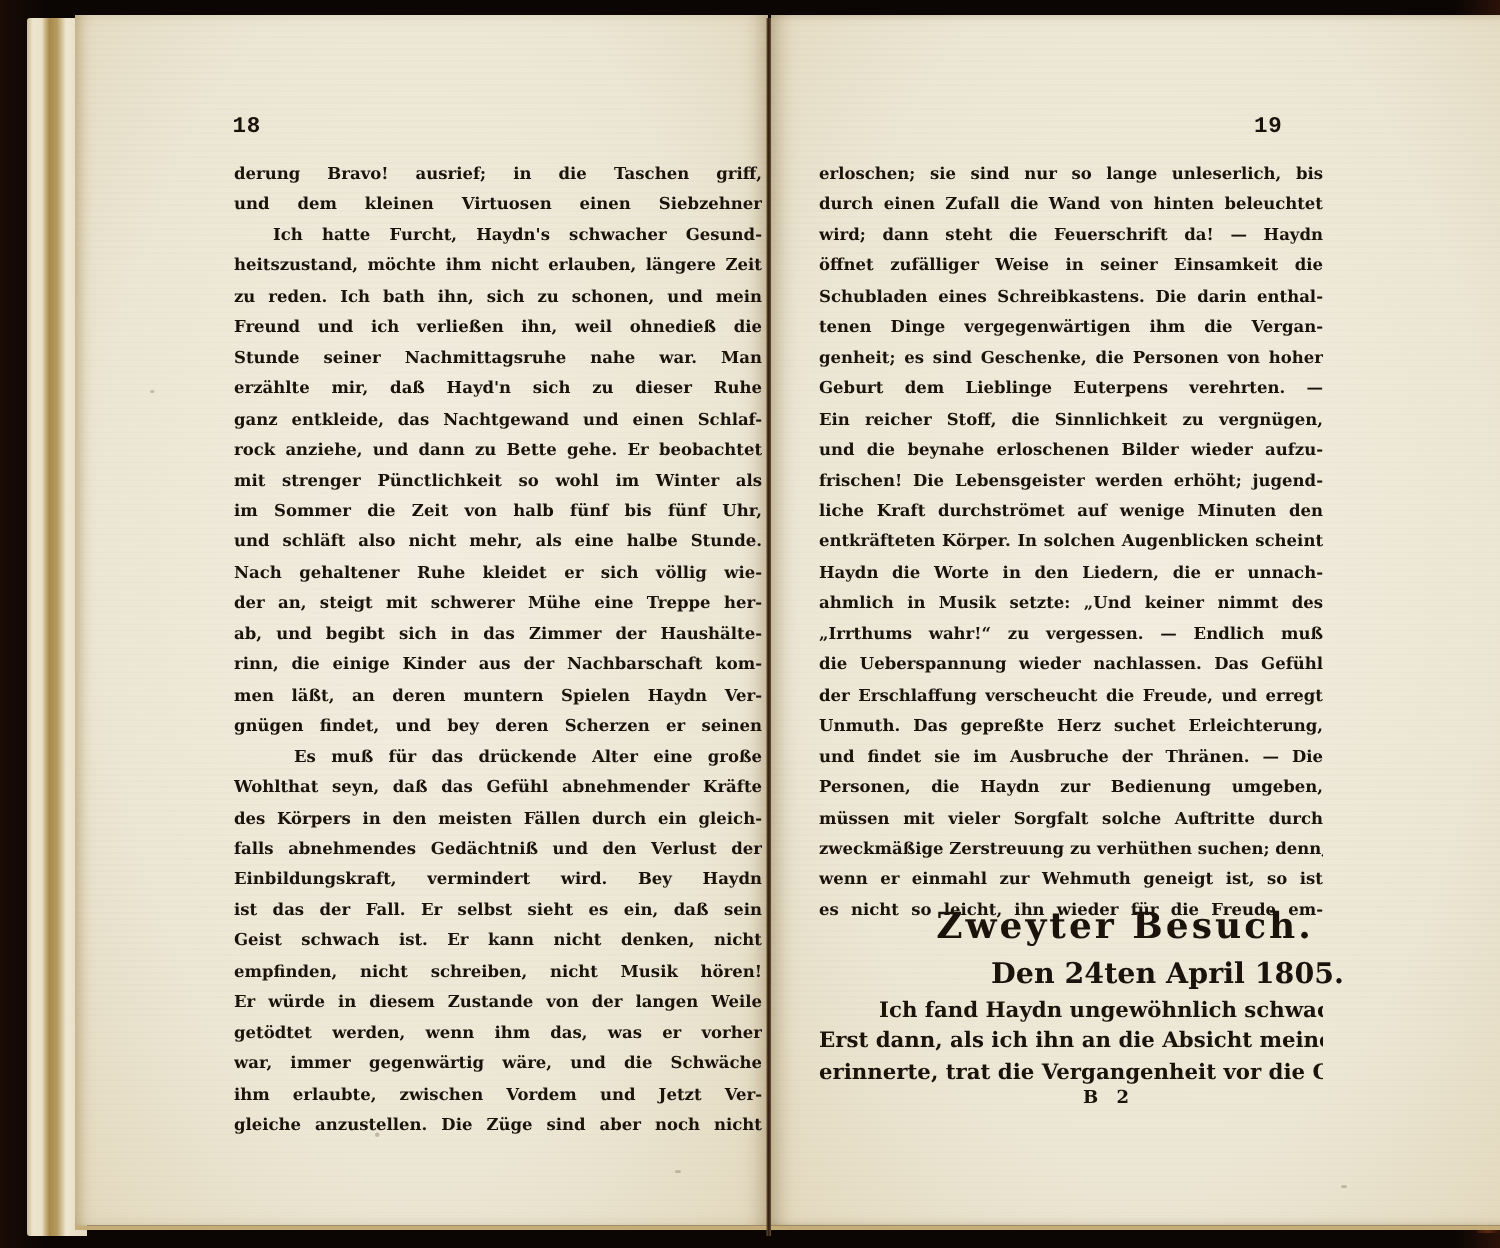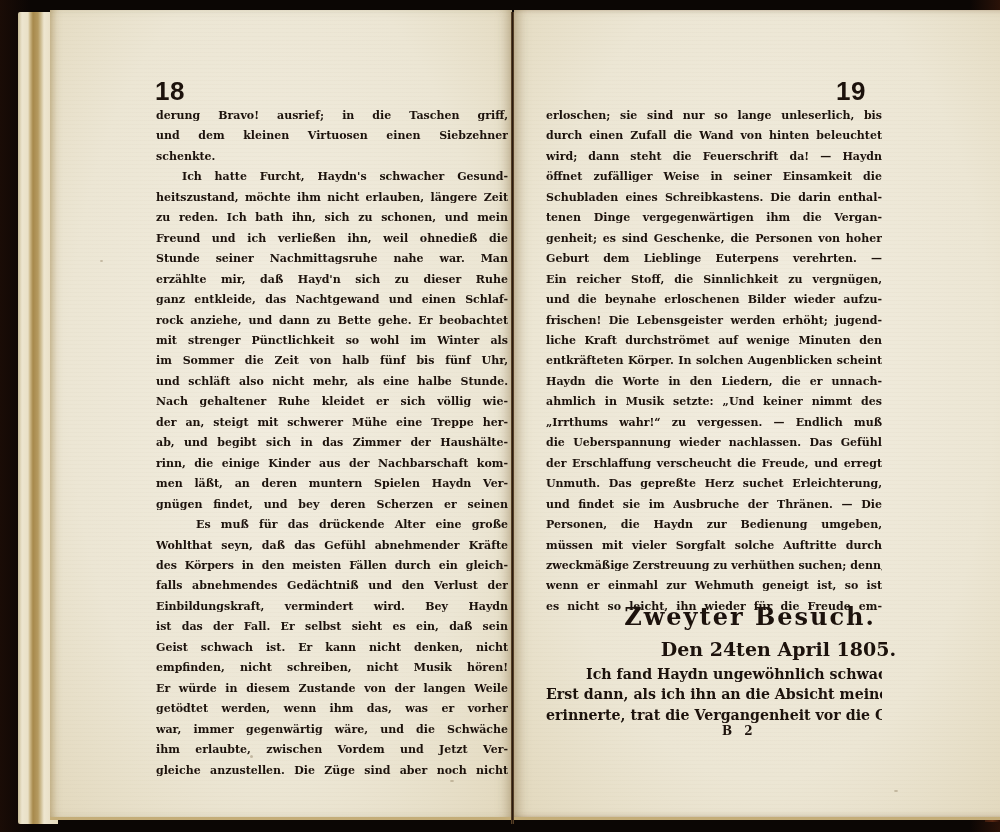--- a/index.html
+++ b/index.html
@@ -59,23 +59,23 @@
     }
     .gutter {
       position: absolute;
       left: 511px; top: 12px;
       width: 3px; height: 812px;
       background: linear-gradient(90deg, #6a5030, #2c1c10, #6a5030);
     }
     .page-number {
       position: absolute;
       top: 66px;
-      font-size: 26px;
-      font-weight: bold;
-      font-family: Liberation Sans, sans-serif;
+      font-size: 15px;
+      font-weight: bold;
+      font-family: Liberation Mono, monospace;
       letter-spacing: 0.5px;
     }
     .page-left .page-number { left: 105px; }
     .page-right .page-number { left: 322px; }
 
     .text-block {
       position: absolute;
       top: 96px;
       font-size: 11px;
       line-height: 20.45px;
@@ -150,21 +150,20 @@
 
 <div class="scan">
   <div class="cover-right"></div>
   <div class="page-stack"></div>
 
   <div class="page page-left">
     <div class="page-number">18</div>
     <div class="text-block">
       <span class="line">derung Bravo! ausrief; in die Taschen griff,</span>
       <span class="line">und dem kleinen Virtuosen einen Siebzehner</span>
-      <span class="line last">schenkte.</span>
       <span class="line indent">Ich hatte Furcht, Haydn's schwacher Gesund-</span>
       <span class="line">heitszustand, möchte ihm nicht erlauben, längere Zeit</span>
       <span class="line">zu reden. Ich bath ihn, sich zu schonen, und mein</span>
       <span class="line">Freund und ich verließen ihn, weil ohnedieß die</span>
       <span class="line">Stunde seiner Nachmittagsruhe nahe war. Man</span>
       <span class="line">erzählte mir, daß Hayd'n sich zu dieser Ruhe</span>
       <span class="line">ganz entkleide, das Nachtgewand und einen Schlaf-</span>
       <span class="line">rock anziehe, und dann zu Bette gehe. Er beobachtet</span>
       <span class="line">mit strenger Pünctlichkeit so wohl im Winter als</span>
       <span class="line">im Sommer die Zeit von halb fünf bis fünf Uhr,</span>

